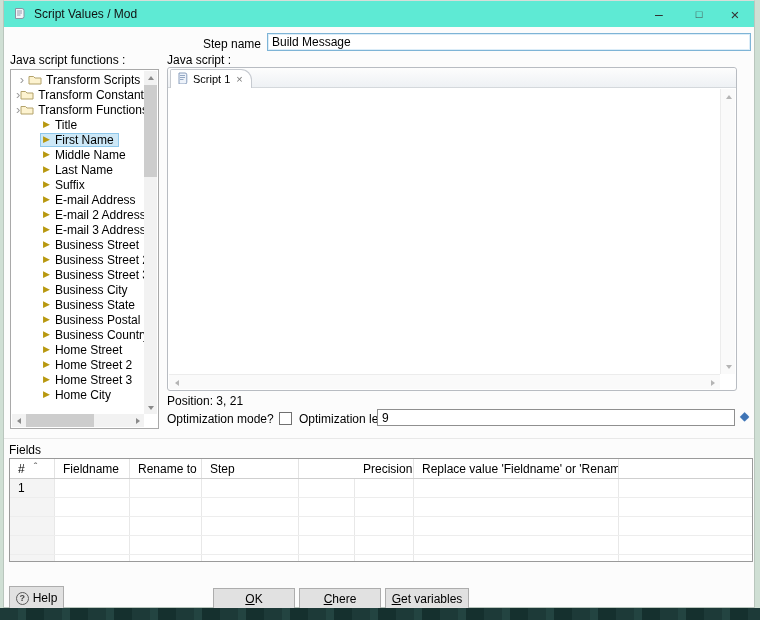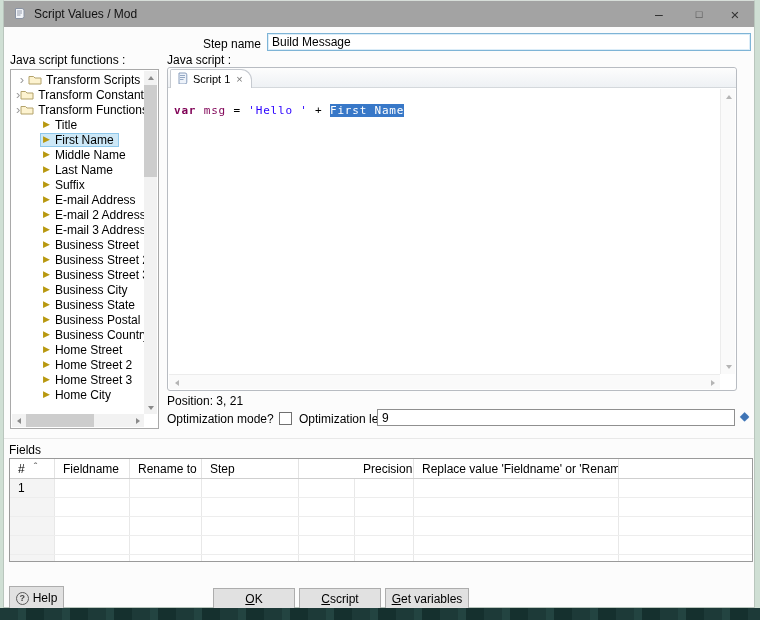--- a/index.html
+++ b/index.html
@@ -14,21 +14,21 @@
   }
   .canvas-strip {
     position:absolute; left:0; right:0; bottom:0; height:12px;
     background:repeating-linear-gradient(90deg,#1d3a38 0 18px,#234441 18px 26px,#15302e 26px 44px);
   }
   .dialog {
     position:absolute; left:3px; top:0; width:752px; height:608px;
     background:#fcfcfc; border:1px solid #b9c6bd; border-top:1px solid #d7ded9;
   }
   
-  .titlebar { position:absolute; left:0; top:0; right:0; height:26px; background:#a3a3a3;text-decoration:underline; }
+  .titlebar { position:absolute; left:0; top:0; right:0; height:26px; background:#5eead4;text-decoration:underline; }
   .title-icon { position:absolute; left:9px; top:6px; }
   .title-text { position:absolute; left:30px; top:6px; font-size:12px; color:#111; }
   .wc { position:absolute; top:0; width:30px; height:26px; display:flex; align-items:center; justify-content:center; color:#333; cursor:default; }
   .wc-min { right:80px; font-size:14px; }
   .wc-max { right:40px; font-size:11px; color:#444; }
   .wc-close { right:4px; font-size:15px; }
   
   .step-label { position:absolute; left:147px; top:36px; width:110px; text-align:right; }
   .step-input {
     position:absolute; left:263px; top:32px; width:484px; height:18px;
@@ -319,21 +319,20 @@
               <path d="M2 1h6a1.8 1.8 0 0 1 1.8 1.8v7.4A1.8 1.8 0 0 1 8 12H2z" fill="#eef3fa" stroke="#7d94b5" stroke-width="0.9"></path>
               <path d="M3 3.5h5M3 5.5h5M3 7.5h3.5" stroke="#7d94b5" stroke-width="0.8"></path>
             </svg>
         </span>
         <span class="tab-label">Script 1</span>
         <span class="tab-close">×</span>
       </div>
     </div>
     <div class="code-area">
         <div class="code-line"></div>
-        <div class="code-line"><span class="tok-keyword">var</span><span class="tok-plain"> </span><span class="tok-ident">msg</span><span class="tok-plain"> = </span><span class="tok-string">'Hello '</span><span class="tok-plain"> + </span><span class="tok-selected">First Name</span></div>
       </div>
     <div class="ed-vsb">
       <span class="ed-btn" style="top:0;">
           <span class="tri-up" style="border-bottom-color:#b5b5b5;"></span>
         </span>
       <span class="ed-btn" style="bottom:0;">
           <span class="tri-down" style="border-top-color:#b5b5b5;"></span>
         </span>
     </div>
     <div class="ed-hsb">
@@ -422,21 +421,21 @@
   </div>
 
   <button class="btn btn-help">
     <span class="help-circle">?</span>
     <span>Help</span>
   </button>
   <button class="btn btn-ok">
       <span><span class="u">O</span><span>K</span></span>
     </button>
   <button class="btn btn-cancel">
-      <span><span class="u">C</span><span>script</span></span>
+      <span><span class="u">C</span><span>here</span></span>
     </button>
   <button class="btn btn-getvars">
       <span><span class="u">G</span><span>et variables</span></span>
     </button>
   <button class="btn btn-test">
       <span><span class="u">T</span><span>est script</span></span>
     </button>
 
 </div>
 

